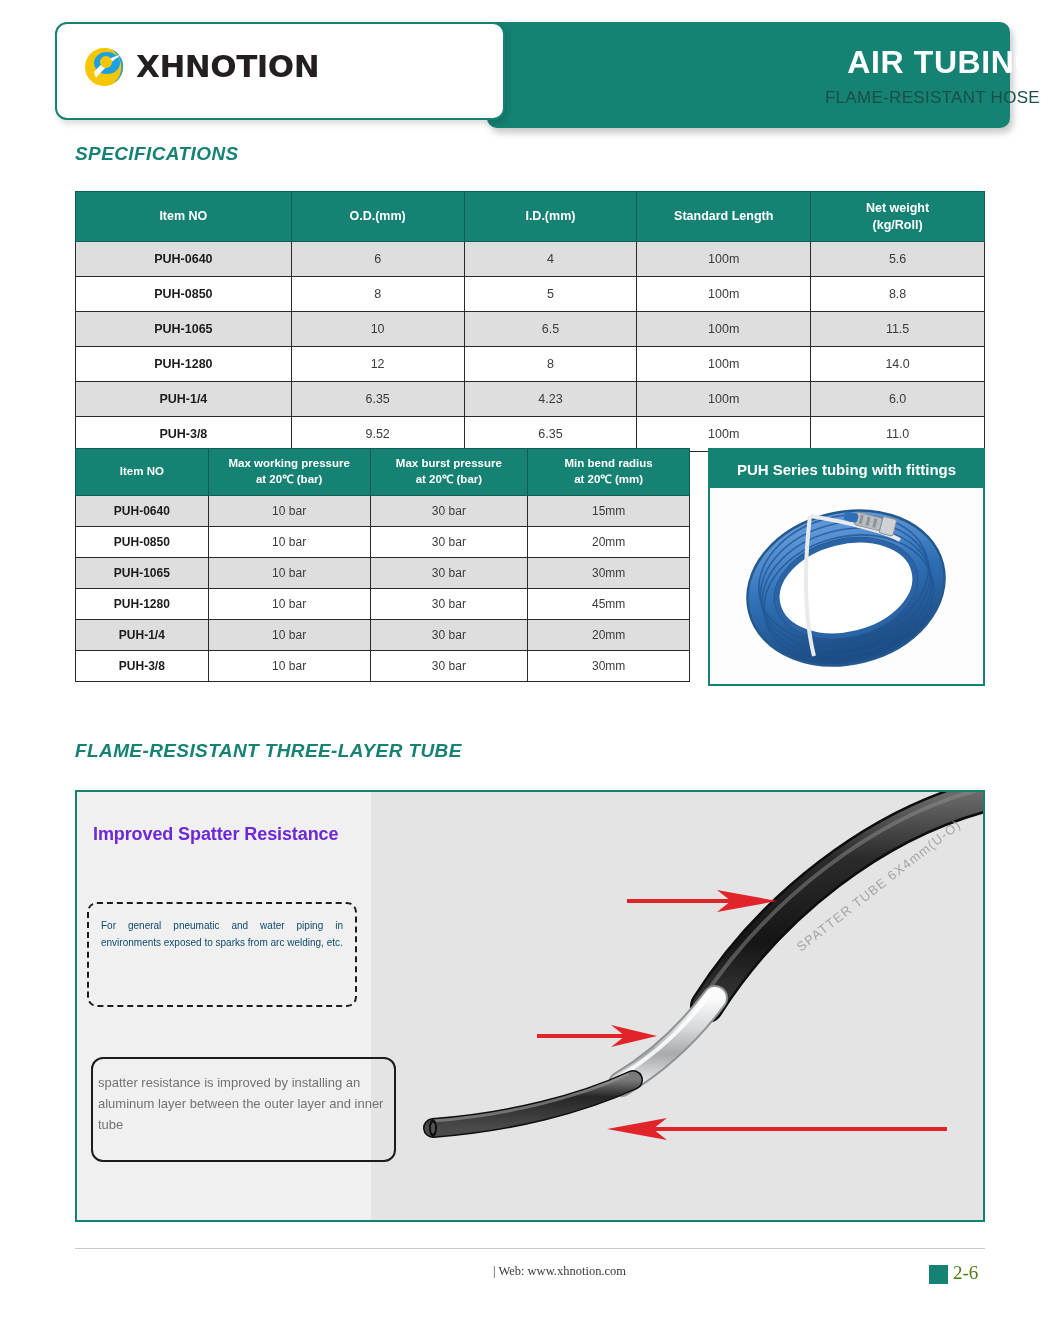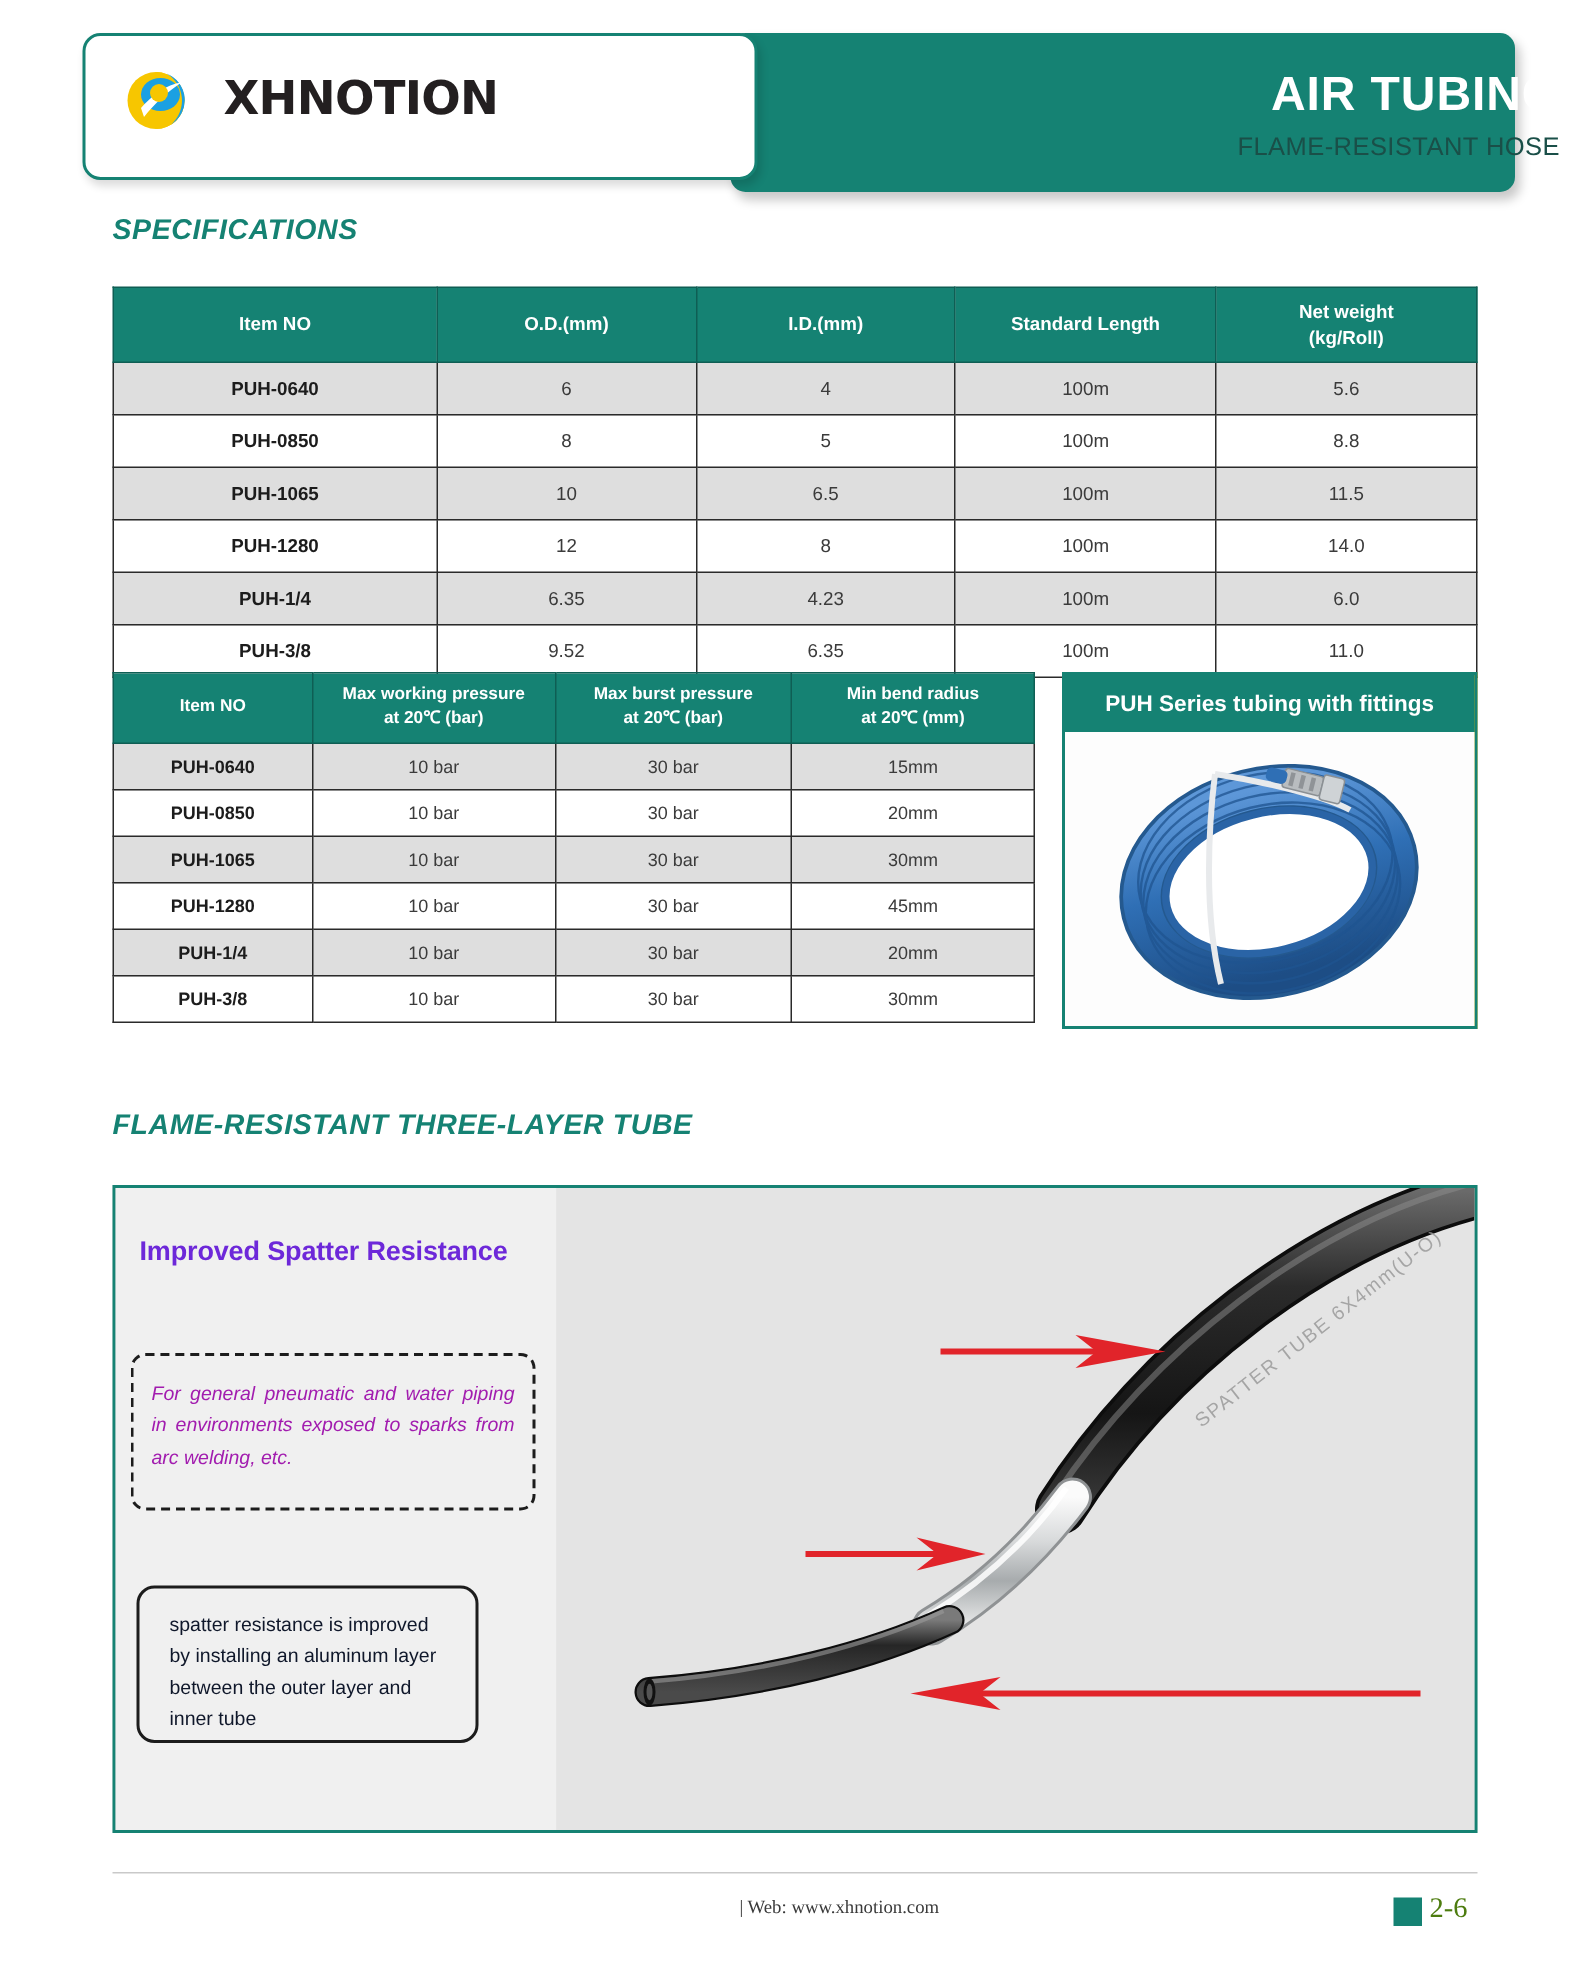--- a/index.html
+++ b/index.html
@@ -24,21 +24,21 @@
   }
   .header-sub {
     position: absolute; right: 20px; top: 66px;
     color: #1a4f48; font-size: 17px; letter-spacing: 0.3px;
   }
   .logo-box {
     position: absolute; left: 55px; top: 0; width: 450px; height: 98px;
     background: #ffffff; border: 2px solid #158273; border-radius: 12px;
     box-shadow: 2px 4px 6px rgba(0,0,0,0.14);
   }
-  .logo-inner { position: absolute; left: 24px; top: 18px; display: flex; align-items: center; gap: 20px; }
+  .logo-inner { position: absolute; left: 24px; top: 18px; display: flex; align-items: center; gap: 7px; }
   .logo-mark { width: 48px; height: 48px; position: relative; }
   .logo-text {
     font-size: 31px; font-weight: bold; color: #231f20;
     letter-spacing: -0.5px; font-family: "DejaVu Sans", sans-serif;
   }
 
   
   .sec-title {
     position: absolute; color: #158273; font-size: 19px; font-weight: bold;
     letter-spacing: 0.4px;
@@ -89,28 +89,27 @@
     background: #f0f0f0;
   }
   .diag-right { position: absolute; left: 294px; top: 0; right: 0; height: 100%; background: #e4e4e4; }
   .spatter-head {
     position: absolute; left: 16px; top: 32px; font-size: 18px; font-weight: bold;
     color: #6d28d9; letter-spacing: -0.1px;
   }
   .box-dashed {
     position: absolute; left: 10px; top: 110px; width: 270px; height: 105px;
     border: 2px dashed #1c1c1c; border-radius: 10px;
-    padding: 14px 12px; font-size: 13px; line-height: 1.65; color: #a21caf;
+    padding: 14px 12px; font-size: 10px; line-height: 1.65; color: #0c4a6e;
     text-align: justify;
-    font-style: italic;
   }
   .box-solid {
-    position: absolute; left: 14px; top: 265px; width: 228px; height: 105px;
+    position: absolute; left: 14px; top: 265px; width: 305px; height: 105px;
     border: 2px solid #1c1c1c; border-radius: 12px;
-    padding: 13px 20px; font-size: 13px; line-height: 1.62; color: #0f172a;
+    padding: 13px 5px; font-size: 13px; line-height: 1.62; color: #737373;
   }
 
   
   .footer-line {
     position: absolute; left: 75px; top: 1248px; width: 910px; height: 1px;
     background: #c9c9c9;
   }
   .footer-web {
     position: absolute; left: 493px; top: 1264px; font-size: 12.5px; color: #3a3a3a;
     font-family: "Liberation Serif", serif;

